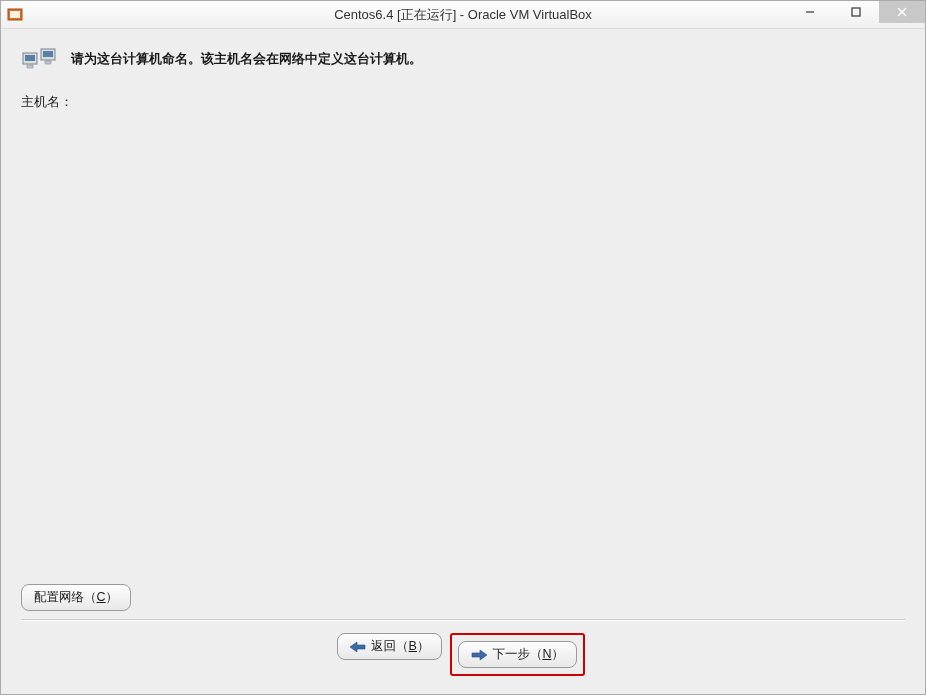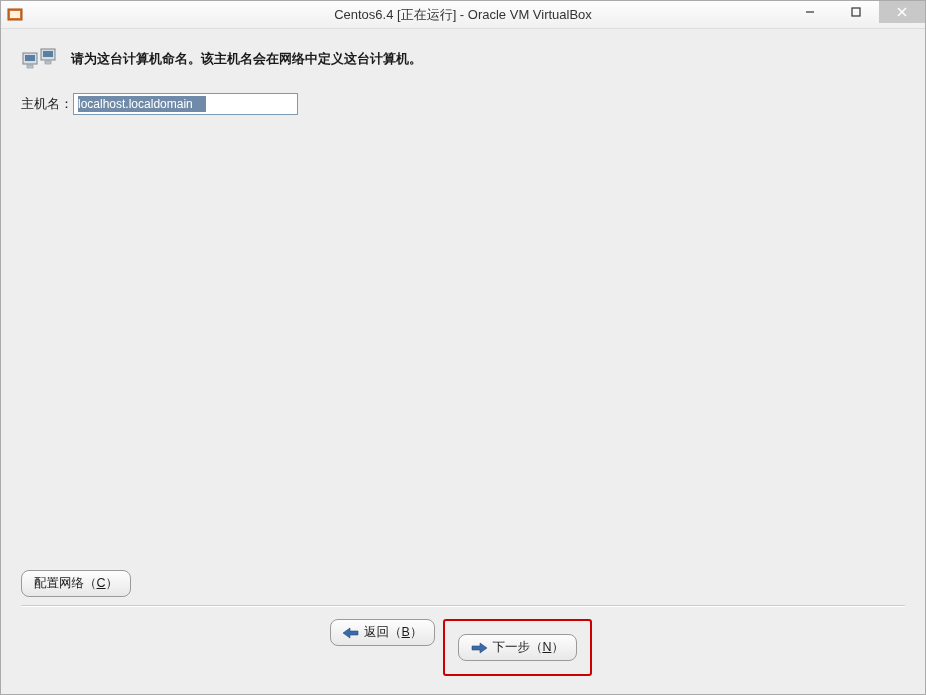--- a/index.html
+++ b/index.html
@@ -143,21 +143,21 @@
       align-items: center;
       gap: 5px;
       height: 27px;
     }
     .gtk-btn .underline {
       text-decoration: underline;
     }
     .next-btn-wrapper {
       border: 2px solid #cc0000;
       border-radius: 3px;
-      padding: 13px;
+      padding: 6px;
       display: inline-flex;
     }
     .arrow-svg {
       width: 16px;
       height: 12px;
     }
     .selection-wrap {
       position: relative;
       display: inline-block;
     }
@@ -223,25 +223,20 @@
           <rect x="20" y="2" width="14" height="11" fill="#d8dde2" stroke="#7a8490" stroke-width="1"></rect>
           <rect x="22" y="4" width="10" height="6" fill="#5b7fa3"></rect>
           <rect x="24" y="14" width="6" height="3" fill="#c0c5ca" stroke="#7a8490" stroke-width="0.5"></rect>
         </svg>
       </div>
       <div class="header-text">请为这台计算机命名。该主机名会在网络中定义这台计算机。</div>
     </div>
 
     <div class="form-row">
       <span class="form-label">主机名：</span>
-      <span class="selection-wrap">
-        <input type="text" class="hostname-input" readonly="" value="localhost.localdomain" style="">
-        <span class="selection-highlight" style="width:128px;"></span>
-        <span class="hostname-text-overlay">localhost.localdomain</span>
-      </span>
     </div>
 
     <div class="spacer"></div>
 
     <div class="network-btn-row">
       <button class="gtk-btn">
         <span><span>配置网络（</span><span class="underline">C</span><span>）</span></span>
       </button>
     </div>
 

